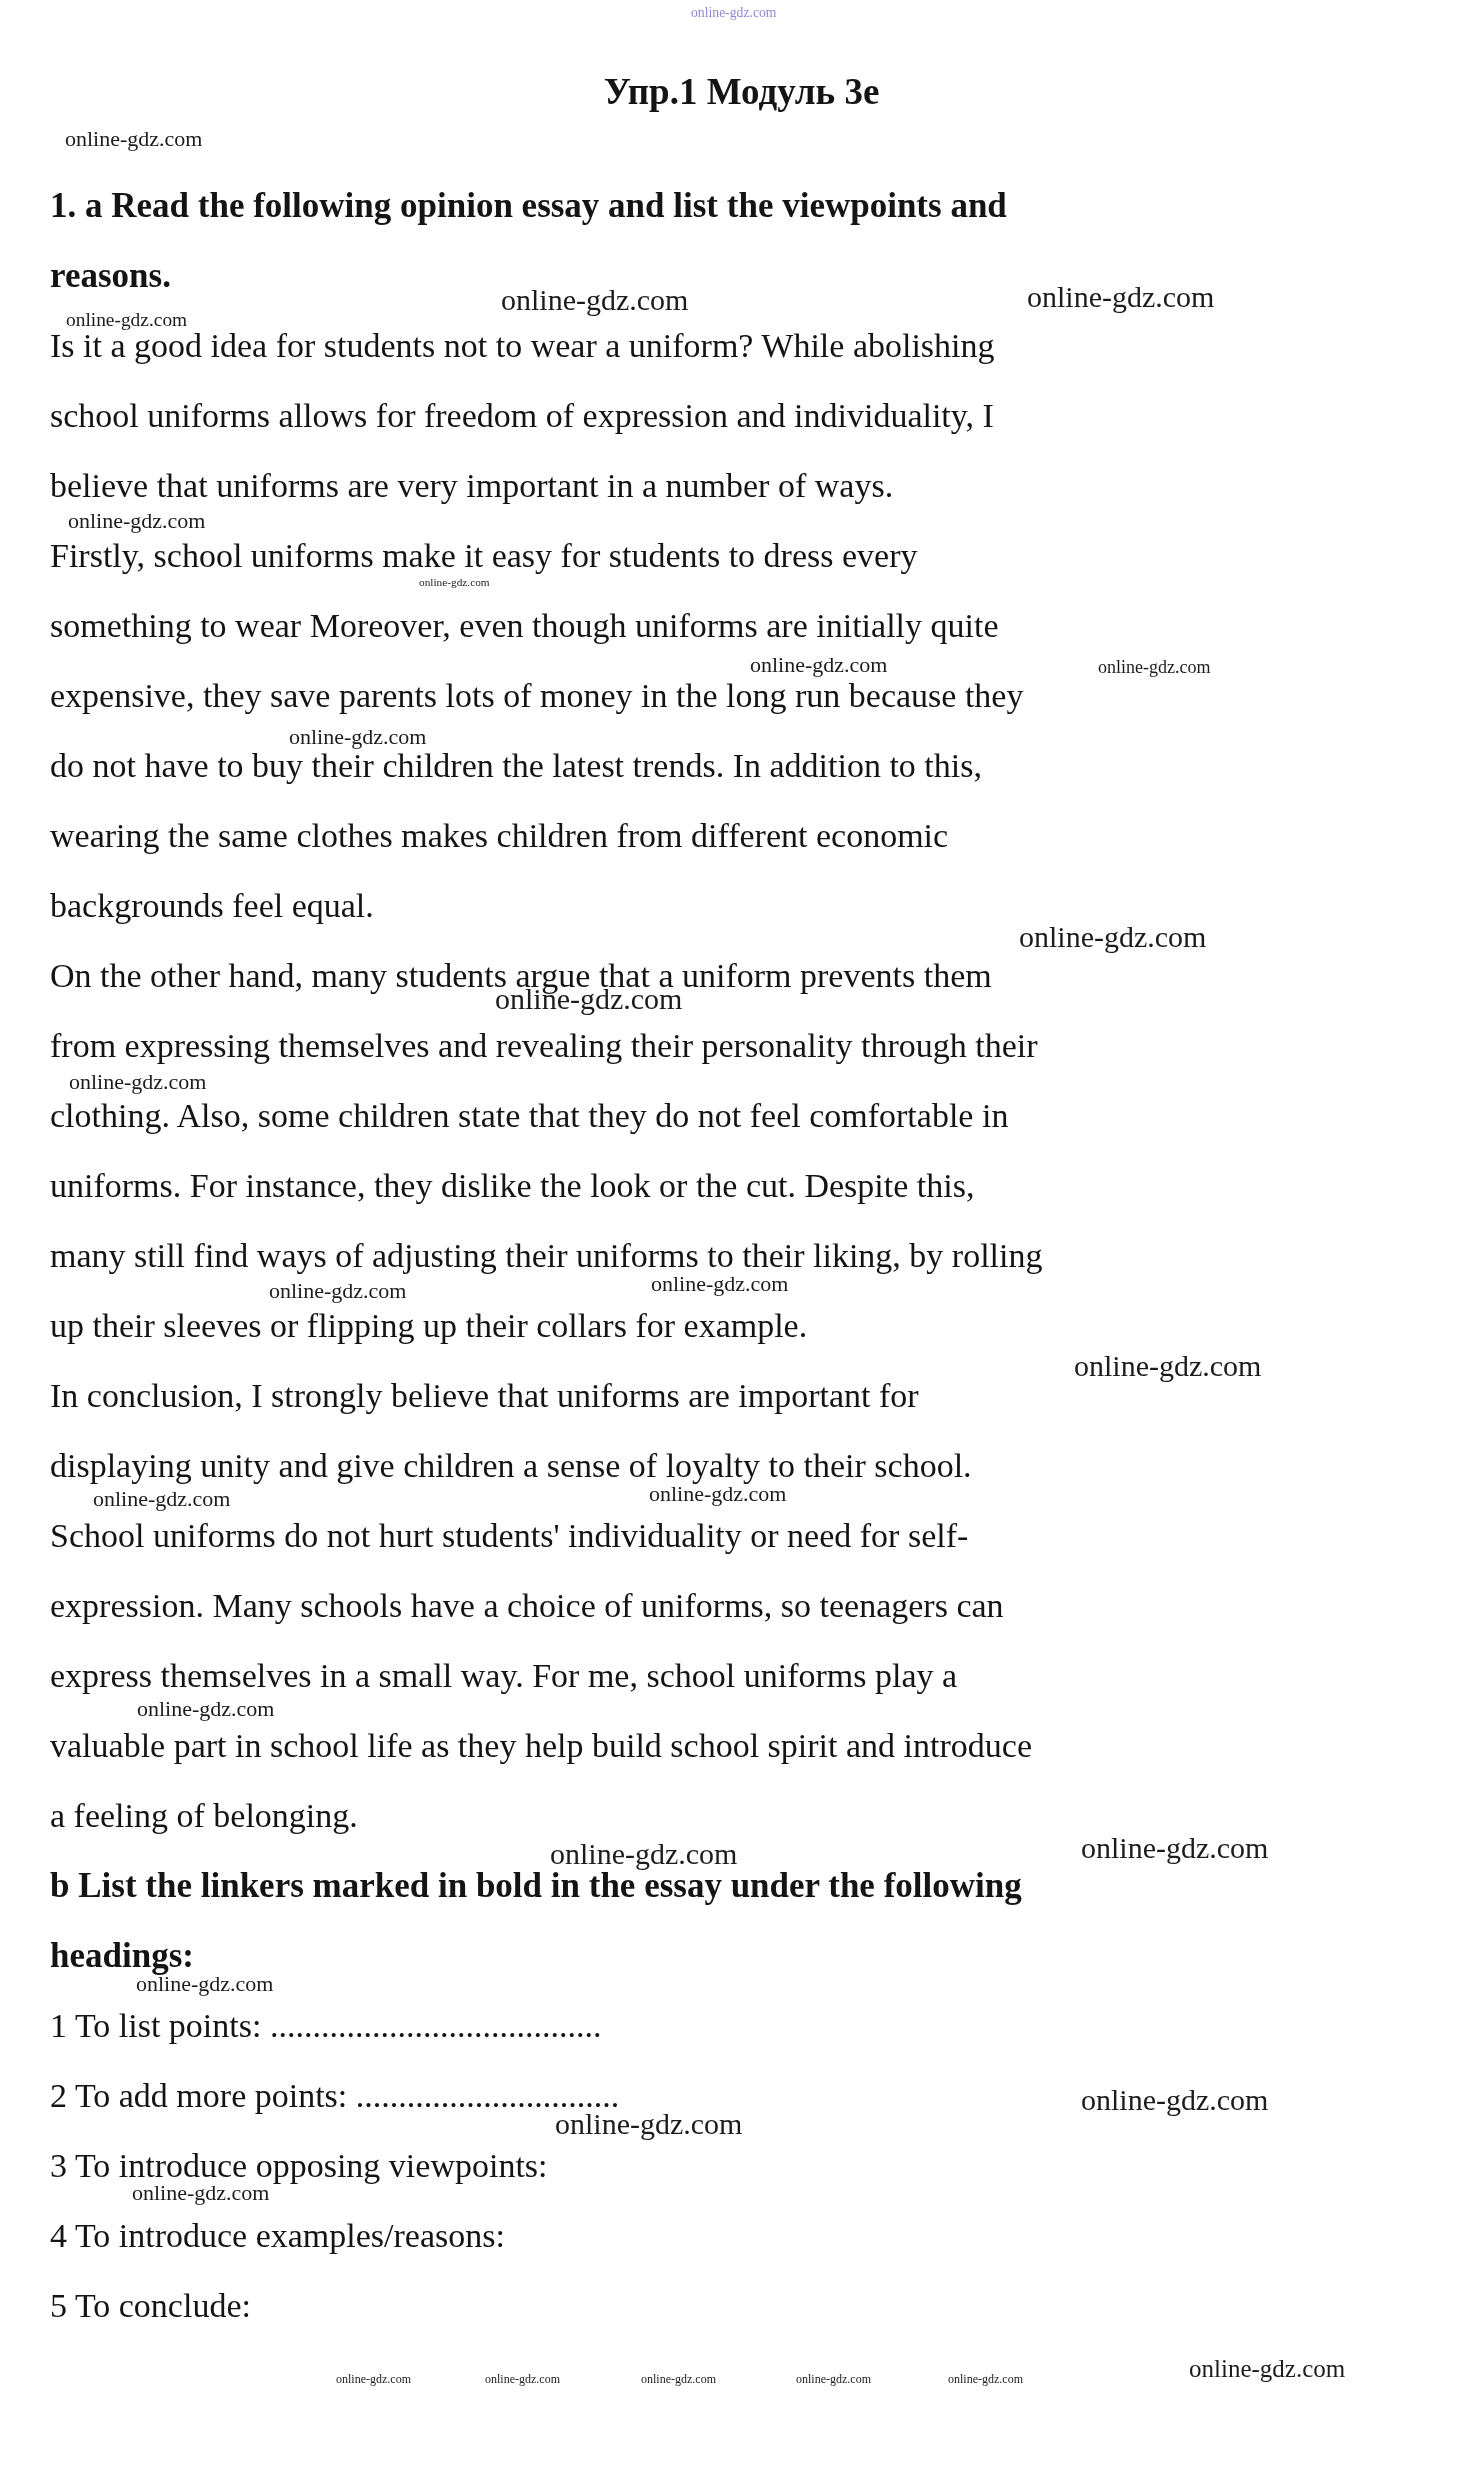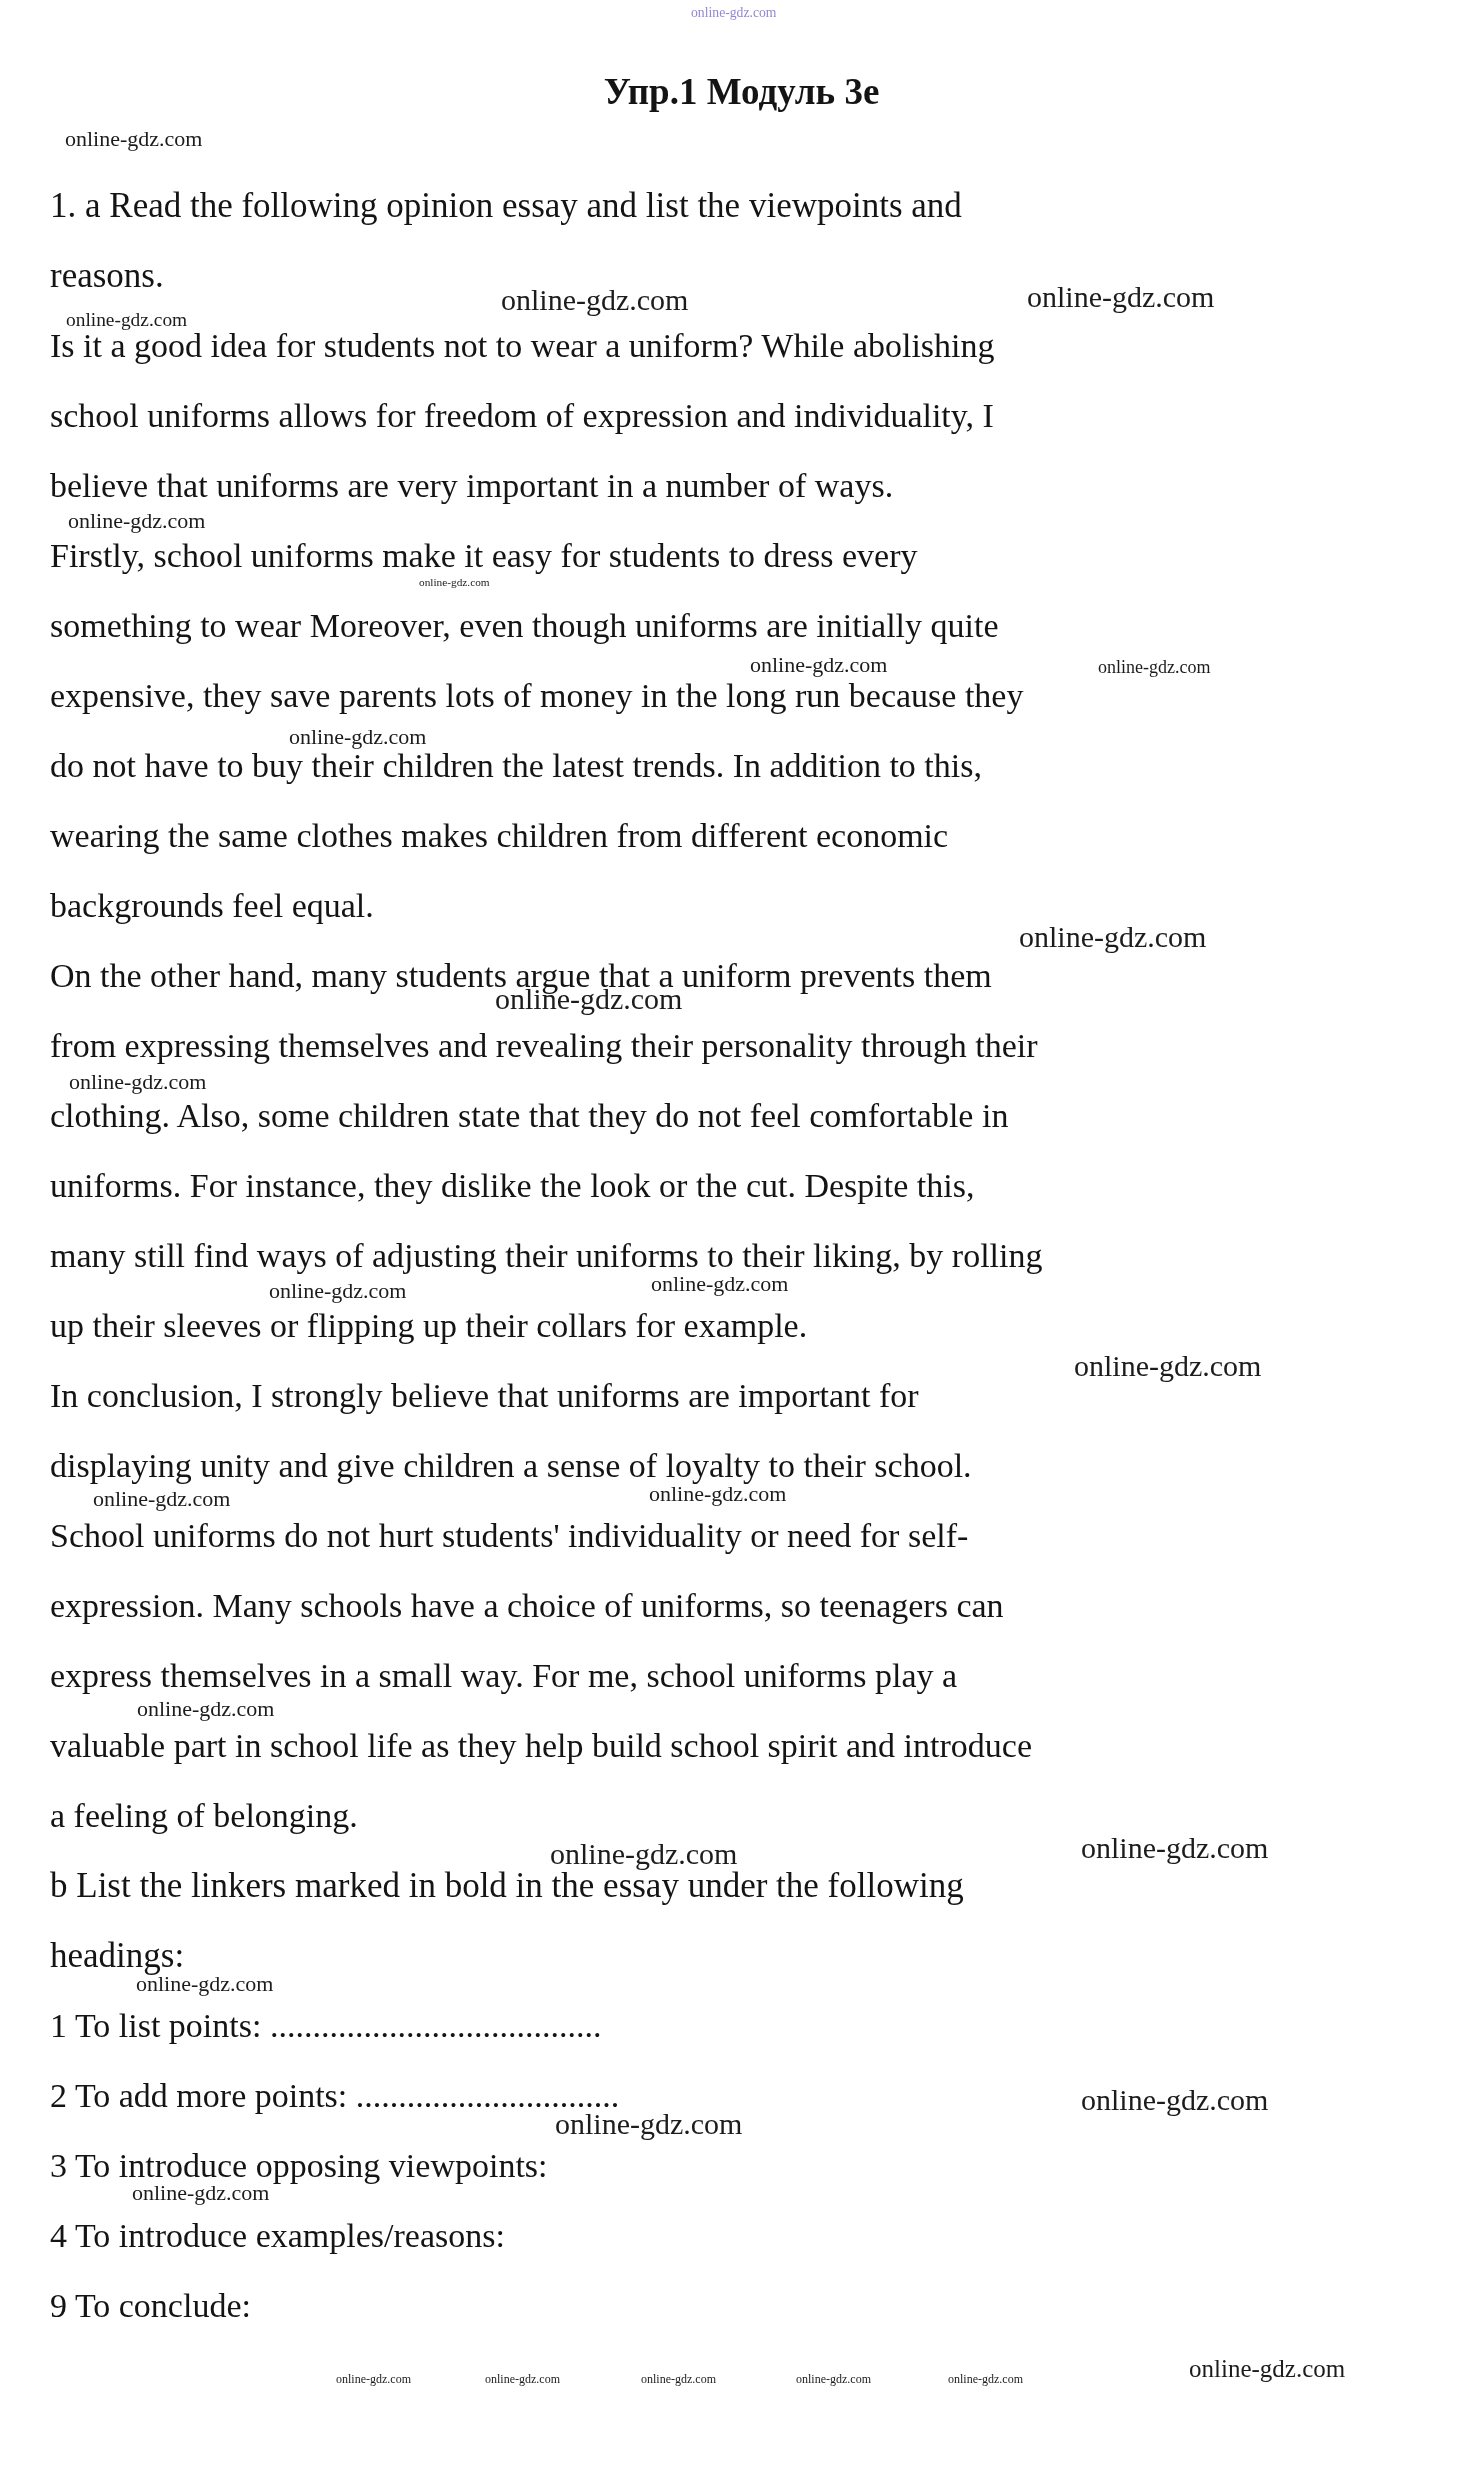--- a/index.html
+++ b/index.html
@@ -26,21 +26,21 @@
   .content {
     position: absolute;
     left: 50px;
     top: 171px;
     width: 1425px;
     font-size: 34px;
     line-height: 70px;
     z-index: 1;
   }
   .line { white-space: nowrap; }
-  .bold-line { white-space: nowrap; font-weight: normal; font-size: 35px; }
+  .bold-line { white-space: nowrap; font-weight: bold; font-size: 35px; }
   .wm {
     position: absolute;
     font-family: Liberation Serif, serif;
     color: #1c1c1c;
     white-space: nowrap;
     z-index: 3;
     font-weight: 500;
   }
   .wm-purple { color: #9188d4; font-weight: 400; }
 </style>
@@ -114,17 +114,17 @@
     <div class="line">valuable part in school life as they help build school spirit and introduce</div>
     <div class="line">a feeling of belonging.</div>
 
     <div class="bold-line">b List the linkers marked in bold in the essay under the following</div>
     <div class="bold-line">headings:</div>
 
     <div class="line">1 To list points: .......................................</div>
     <div class="line">2 To add more points: ...............................</div>
     <div class="line">3 To introduce opposing viewpoints:</div>
     <div class="line">4 To introduce examples/reasons:</div>
-    <div class="line">9 To conclude:</div>
+    <div class="line">5 To conclude:</div>
 
   </div>
 </div>
 
 
 </body></html>

